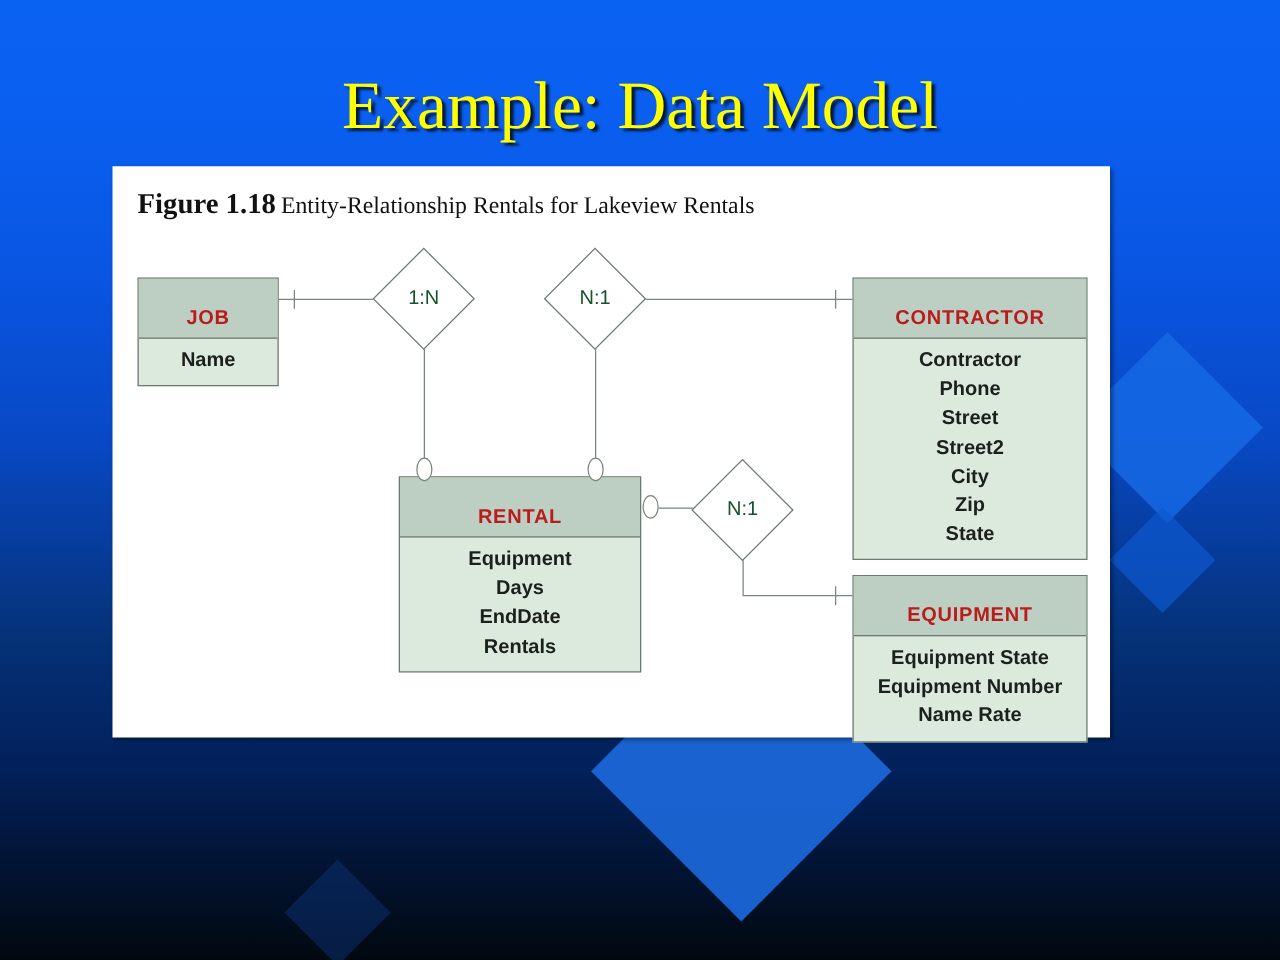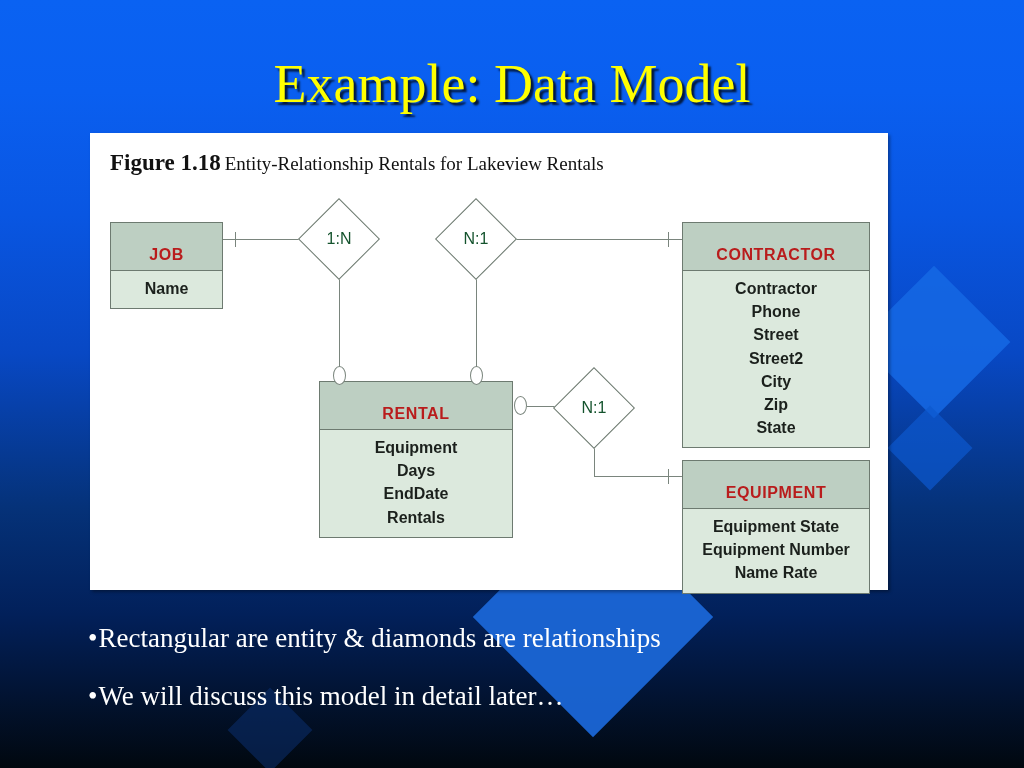--- a/index.html
+++ b/index.html
@@ -315,22 +315,14 @@
       </div>
 
       <div class="diamond" id="dia-equipment">
         <div class="dshape"></div>
         <div class="dlabel">N:1</div>
       </div>
 
     </div>
   </div>
 
-  <div id="bullets">
-    <div class="bullet">
-      <span class="dot">•</span><span>Rectangular are entity &amp; diamonds are relationships</span>
-    </div>
-    <div class="bullet">
-      <span class="dot">•</span><span>We will discuss this model in detail later…</span>
-    </div>
-  </div>
 
 </div>
 
 </body></html>

